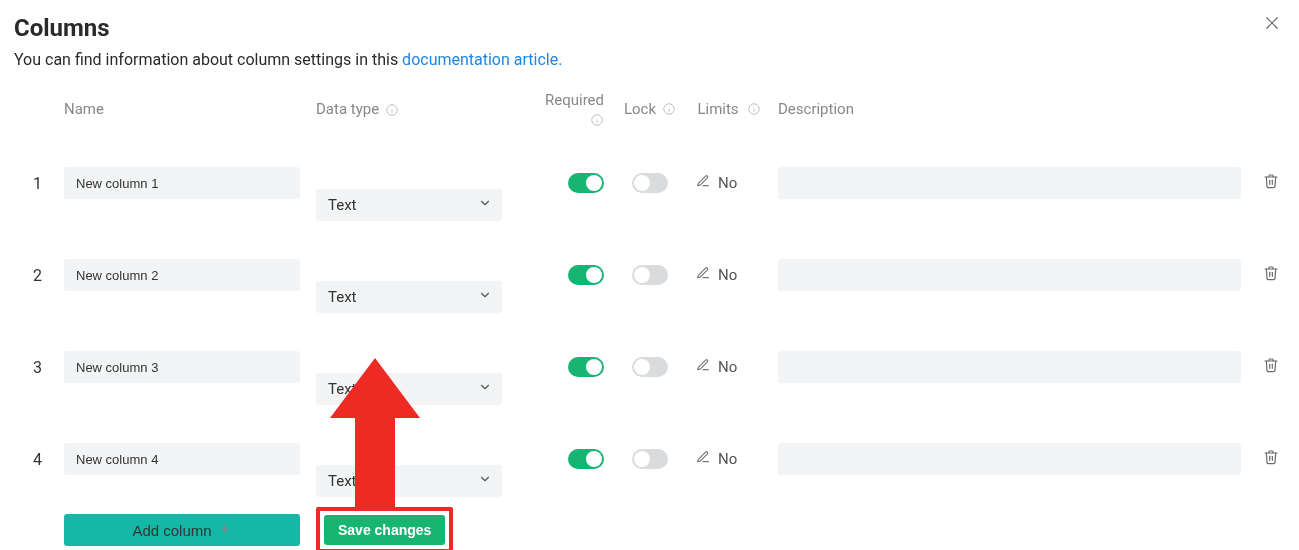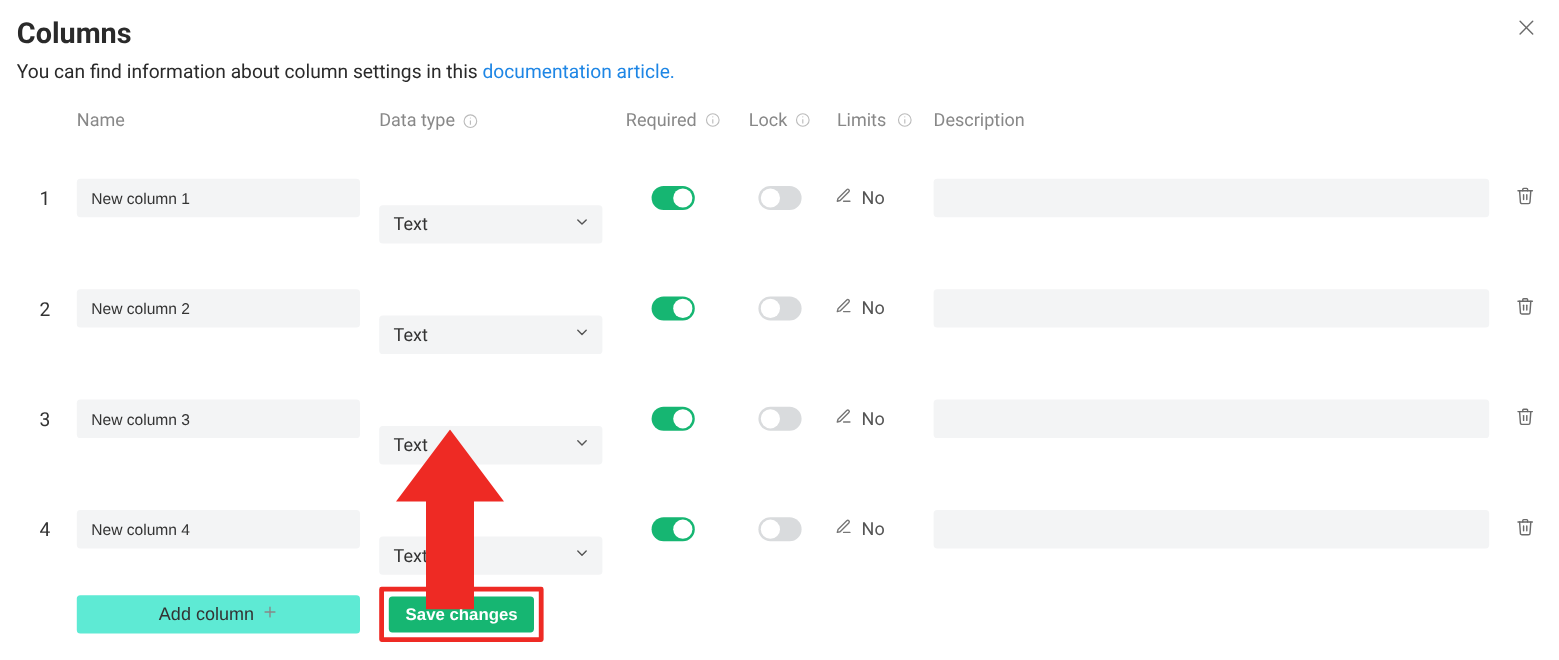--- a/index.html
+++ b/index.html
@@ -50,21 +50,21 @@
     gap: 16px;
     padding: 4px 0 10px 0;
     color: #888;
     font-size: 15px;
     font-weight: 400;
   }
 
   .col-idx   { width: 34px; text-align: right; padding-right: 6px; font-size: 16px; color:#333; }
   .col-name  { width: 236px; }
   .col-type  { width: 186px; }
-  .col-req   { width: 86px; display:flex; justify-content:center; align-items:center; gap:4px;}
+  .col-req   { width: 86px; display:flex; justify-content:center; align-items:flex-end; gap:4px;flex-direction:column;}
   .col-lock  { width: 60px; display:flex; justify-content:center; align-items:center; gap:4px;}
   .col-lim   { width: 66px; display:flex; align-items:center; gap:6px;}
   .col-desc  { flex: 1; }
   .col-del   { width: 28px; display:flex; justify-content:center; align-items:center;}
 
   .hrow .col-req, .hrow .col-lock, .hrow .col-lim { justify-content:center; }
   .hrow .lbl { white-space: nowrap; }
 
   
   .field {
@@ -136,21 +136,21 @@
   
   .footer-row {
     display: flex;
     align-items: center;
     gap: 16px;
     padding-top: 2px;
   }
   .add-btn {
     width: 236px;
     height: 32px;
-    background: #5eead4;
+    background: #14b8a6;
     border: none;
     border-radius: 3px;
     display: flex;
     align-items: center;
     justify-content: center;
     gap: 6px;
     font-size: 15px;
     color: #333;
     cursor: pointer;
   }

